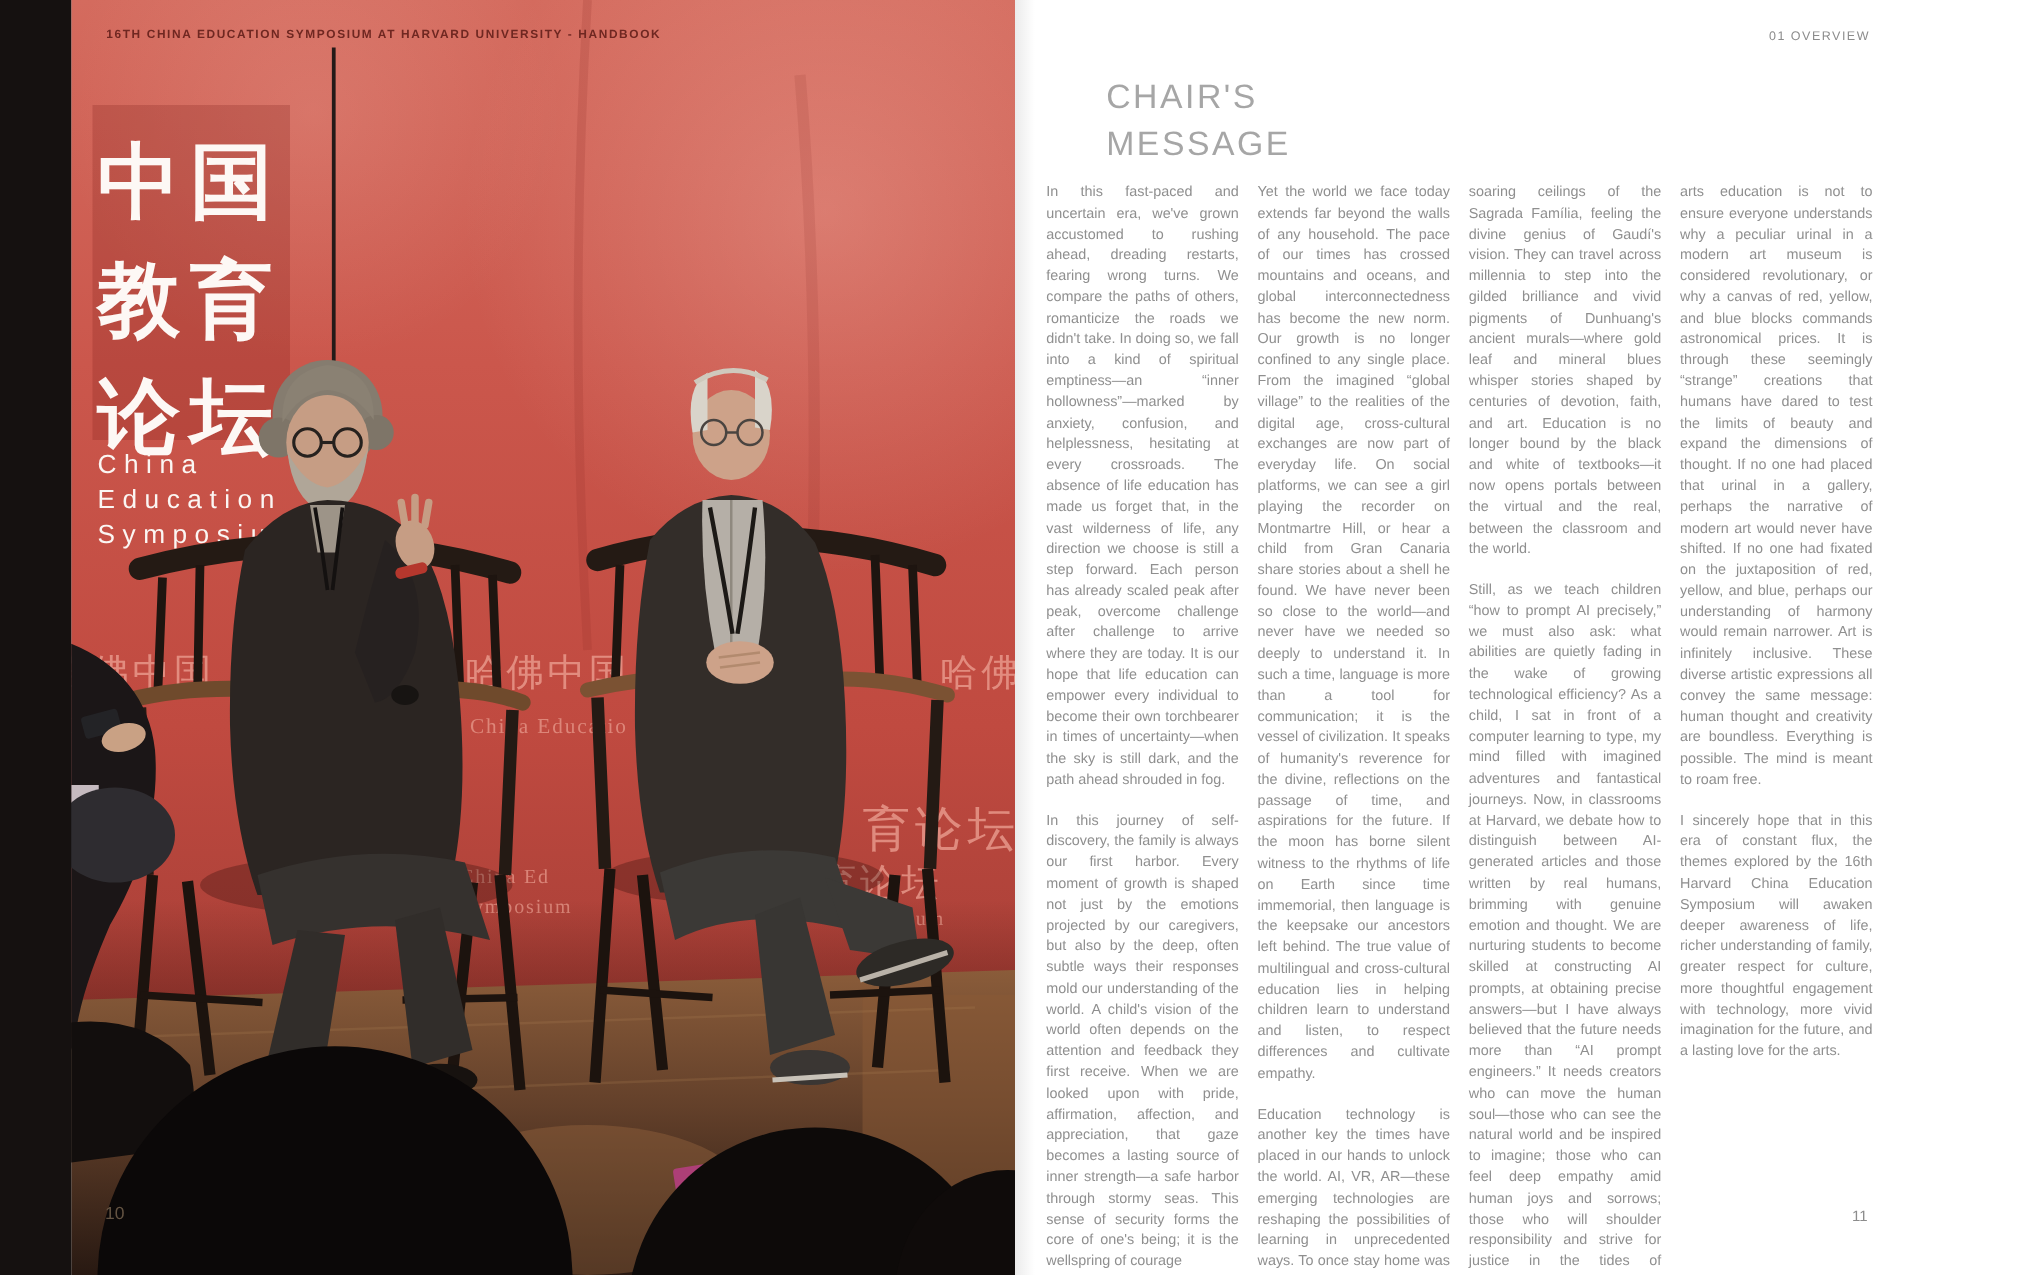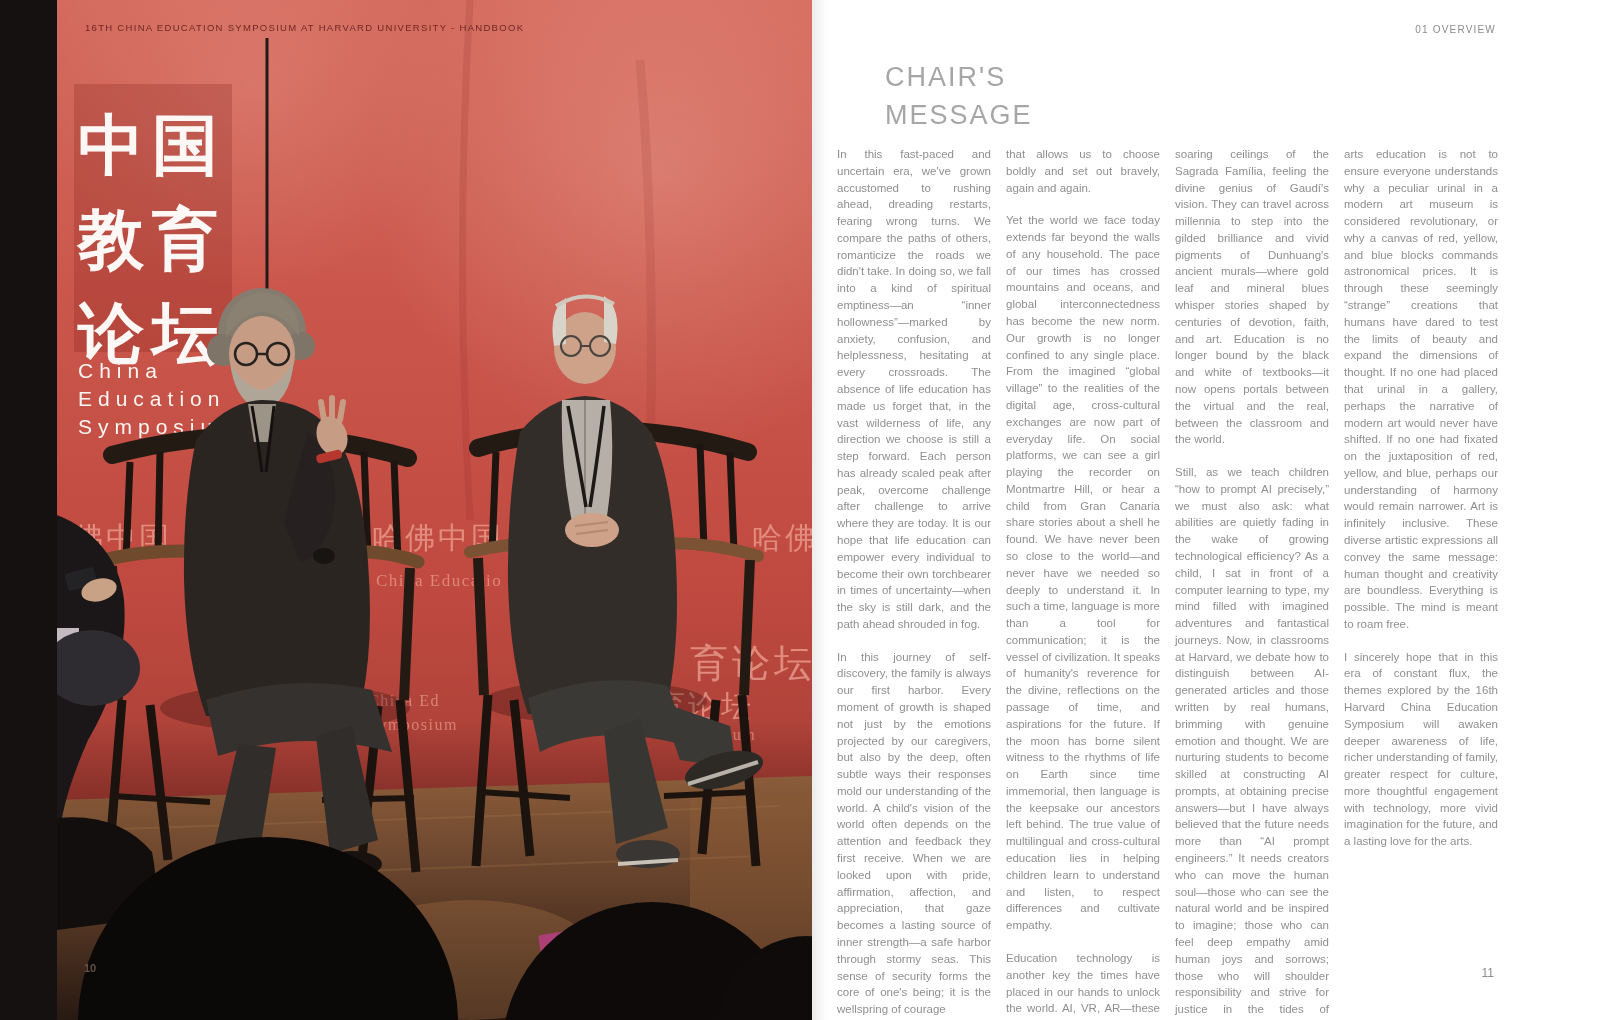--- a/index.html
+++ b/index.html
@@ -2,22 +2,22 @@
 <html><head>
 <meta charset="utf-8">
 <style>
   html,body{margin:0;padding:0;background:#ffffff;}
   .spread{position:relative;width:1616px;height:1020px;overflow:hidden;background:#ffffff;
           font-family:"Liberation Sans",sans-serif;}
   
   .left-page{position:absolute;left:0;top:0;width:812px;height:1020px;overflow:hidden;}
   .left-page svg{display:block;}
   .photo-header{position:absolute;left:85px;top:22px;font-size:9.5px;letter-spacing:1.3px;
-                color:#6f2721;font-weight:400;}
-  .pageno-left{position:absolute;left:84px;top:962px;font-size:11px;color:#6e5c49;opacity:.9;font-weight:bold;}
+                color:#6f2721;font-weight:700;}
+  .pageno-left{position:absolute;left:84px;top:962px;font-size:14px;color:#6e5c49;opacity:.9;}
   
   .right-page{position:absolute;left:812px;top:0;width:800px;height:1020px;background:#ffffff;}
   .gutter-shadow{position:absolute;left:0;top:0;width:16px;height:100%;
                  background:linear-gradient(to right,rgba(0,0,0,.08),rgba(0,0,0,0));}
   .section-header{position:absolute;top:24px;right:116px;font-size:10px;letter-spacing:1.2px;color:#8c8c8c;}
   .article-title{position:absolute;left:25px;top:58px;margin-left:48px;}
   .title-line{font-size:27px;line-height:38px;letter-spacing:2px;color:#a6a6a6;font-weight:400;}
   .columns{position:absolute;left:25px;top:146px;display:flex;gap:15px;}
   .col{width:154px;}
   .col p{margin:0 0 16px 0;font-size:11.5px;line-height:1.46;color:#8f8f8f;text-align:justify;}
@@ -209,21 +209,20 @@
       <div class="title-line">CHAIR'S</div>
       <div class="title-line">MESSAGE</div>
     </div>
 
     <div class="columns">
       <div class="col">
         <p>In this fast-paced and uncertain era, we've grown accustomed to rushing ahead, dreading restarts, fearing wrong turns. We compare the paths of others, romanticize the roads we didn't take. In doing so, we fall into a kind of spiritual emptiness—an “inner hollowness”—marked by anxiety, confusion, and helplessness, hesitating at every crossroads. The absence of life education has made us forget that, in the vast wilderness of life, any direction we choose is still a step forward. Each person has already scaled peak after peak, overcome challenge after challenge to arrive where they are today. It is our hope that life education can empower every individual to become their own torchbearer in times of uncertainty—when the sky is still dark, and the path ahead shrouded in fog.</p>
         <p>In this journey of self-discovery, the family is always our first harbor. Every moment of growth is shaped not just by the emotions projected by our caregivers, but also by the deep, often subtle ways their responses mold our understanding of the world. A child's vision of the world often depends on the attention and feedback they first receive. When we are looked upon with pride, affirmation, affection, and appreciation, that gaze becomes a lasting source of inner strength—a safe harbor through stormy seas. This sense of security forms the core of one's being; it is the wellspring of courage</p>
       </div>
       <div class="col">
-        <p>that allows us to choose boldly and set out bravely, again and again.</p>
         <p>Yet the world we face today extends far beyond the walls of any household. The pace of our times has crossed mountains and oceans, and global interconnectedness has become the new norm. Our growth is no longer confined to any single place. From the imagined “global village” to the realities of the digital age, cross-cultural exchanges are now part of everyday life. On social platforms, we can see a girl playing the recorder on Montmartre Hill, or hear a child from Gran Canaria share stories about a shell he found. We have never been so close to the world—and never have we needed so deeply to understand it. In such a time, language is more than a tool for communication; it is the vessel of civilization. It speaks of humanity's reverence for the divine, reflections on the passage of time, and aspirations for the future. If the moon has borne silent witness to the rhythms of life on Earth since time immemorial, then language is the keepsake our ancestors left behind. The true value of multilingual and cross-cultural education lies in helping children learn to understand and listen, to respect differences and cultivate empathy.</p>
         <p>Education technology is another key the times have placed in our hands to unlock the world. AI, VR, AR—these emerging technologies are reshaping the possibilities of learning in unprecedented ways. To once stay home was to be cut off from the world; now, with a click, we traverse continents. A child sitting quietly in a classroom can be immersed in the</p>
       </div>
       <div class="col">
         <p>soaring ceilings of the Sagrada Família, feeling the divine genius of Gaudí's vision. They can travel across millennia to step into the gilded brilliance and vivid pigments of Dunhuang's ancient murals—where gold leaf and mineral blues whisper stories shaped by centuries of devotion, faith, and art. Education is no longer bound by the black and white of textbooks—it now opens portals between the virtual and the real, between the classroom and the world.</p>
         <p>Still, as we teach children “how to prompt AI precisely,” we must also ask: what abilities are quietly fading in the wake of growing technological efficiency? As a child, I sat in front of a computer learning to type, my mind filled with imagined adventures and fantastical journeys. Now, in classrooms at Harvard, we debate how to distinguish between AI-generated articles and those written by real humans, brimming with genuine emotion and thought. We are nurturing students to become skilled at constructing AI prompts, at obtaining precise answers—but I have always believed that the future needs more than “AI prompt engineers.” It needs creators who can move the human soul—those who can see the natural world and be inspired to imagine; those who can feel deep empathy amid human joys and sorrows; those who will shoulder responsibility and strive for justice in the tides of globalization. We need people who will make the stars of humanity shine again. We need people who are truly, wholly human.</p>
 
       </div>
       <div class="col">
         <p>arts education is not to ensure everyone understands why a peculiar urinal in a modern art museum is considered revolutionary, or why a canvas of red, yellow, and blue blocks commands astronomical prices. It is through these seemingly “strange” creations that humans have dared to test the limits of beauty and expand the dimensions of thought. If no one had placed that urinal in a gallery, perhaps the narrative of modern art would never have shifted. If no one had fixated on the juxtaposition of red, yellow, and blue, perhaps our understanding of harmony would remain narrower. Art is infinitely inclusive. These diverse artistic expressions all convey the same message: human thought and creativity are boundless. Everything is possible. The mind is meant to roam free.</p>

